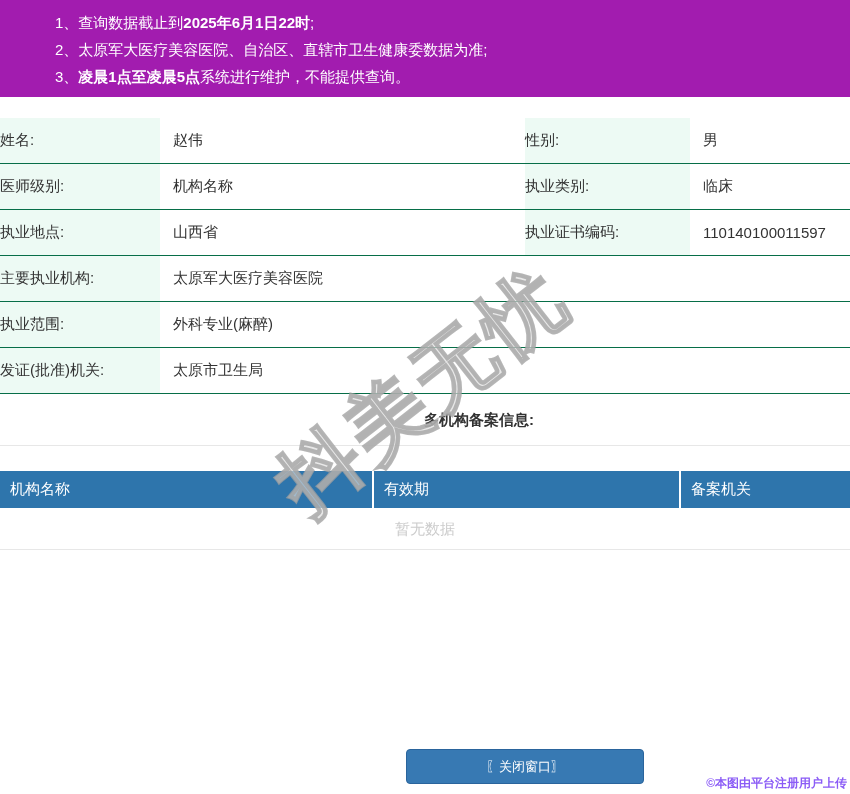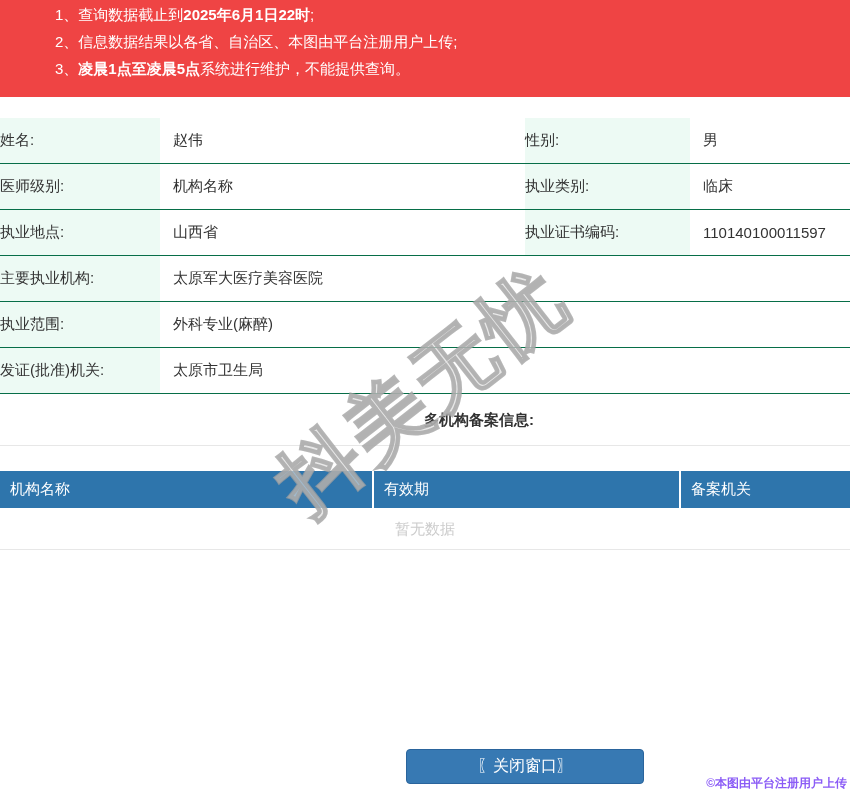--- a/index.html
+++ b/index.html
@@ -4,22 +4,22 @@
 <style>
   html,body{margin:0;padding:0;}
   body{
     width:850px;height:794px;position:relative;overflow:hidden;
     background:#ffffff;
     font-family:"Liberation Sans","DejaVu Sans",sans-serif;
     color:#333;
   }
   
   .banner{
-    width:850px;height:97px;background:#ef4444;color:#fff;
-    box-sizing:border-box;padding:1px 10px 0 55px;
+    width:850px;height:97px;background:#a21caf;color:#fff;
+    box-sizing:border-box;padding:9px 10px 0 55px;
     font-size:15px;line-height:27px;
   }
   .banner-line{white-space:nowrap;}
   .banner-line b{font-weight:bold;}
   
   .profile{margin-top:21px;}
   .prow{
     display:flex;height:46px;box-sizing:border-box;
     border-bottom:1px solid #076e48;align-items:stretch;
     font-size:15px;
@@ -50,21 +50,21 @@
   .org-empty{
     height:42px;box-sizing:border-box;border-bottom:1px solid #e7e7e7;
     text-align:center;
     color:#cccccc;font-size:15px;line-height:41px;
   }
   
   .btn-row{margin-top:199px;text-align:center;padding-left:200px;}
   .close-btn{
     width:238px;height:35px;
     background:#3779b3;border:1px solid #2a649c;border-radius:4px;
-    color:#ffffff;font-size:16px;cursor:pointer;
+    color:#ffffff;font-size:13px;cursor:pointer;
     font-family:"Liberation Sans","DejaVu Sans",sans-serif;
   }
   
   .watermark{
     position:absolute;left:424px;top:392px;
     transform:translate(-50%,-50%) rotate(-38deg);
     font-size:80px;font-weight:bold;letter-spacing:5px;white-space:nowrap;
     color:rgba(255,255,255,0.45);
     -webkit-text-stroke:2px rgba(160,160,160,0.75);
     text-shadow:0 0 1px rgba(150,150,150,0.4);
@@ -76,21 +76,21 @@
     font-size:12px;font-weight:bold;color:#8b5cf6;
     text-shadow:-1px 0 #fff,1px 0 #fff,0 -1px #fff,0 1px #fff;
     z-index:60;
   }
 </style>
 </head>
 <body>
 
 <div class="banner">
   <div class="banner-line"><span>1、</span><span>查询数据截止到</span><b>2025年6月1日22时</b><span>;</span></div>
-  <div class="banner-line"><span>2、</span><span>信息数据结果以各省、自治区、本图由平台注册用户上传;</span><b></b><span></span></div>
+  <div class="banner-line"><span>2、</span><span>太原军大医疗美容医院、自治区、直辖市卫生健康委数据为准;</span><b></b><span></span></div>
   <div class="banner-line"><span>3、</span><span></span><b>凌晨1点至凌晨5点</b><span>系统进行维护，不能提供查询。</span></div>
 </div>
 
 <div class="profile">
 
   <div class="prow">
     <div class="cell lbl w-l1">姓名:</div>
     <div class="cell val w-v1">赵伟</div>
     <div class="cell lbl w-l2">性别:</div>
     <div class="cell val w-v2">男</div>

